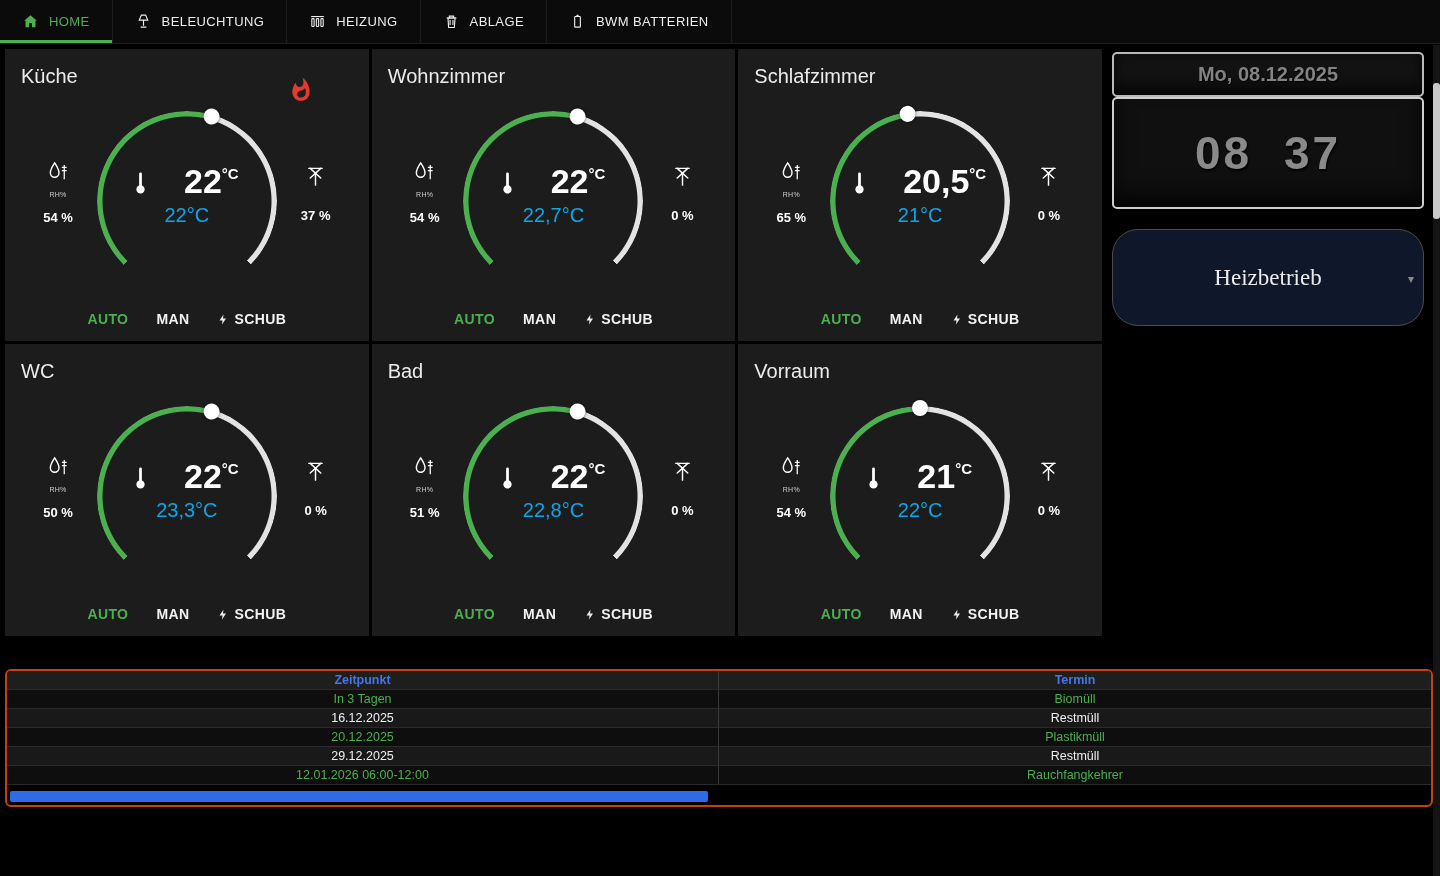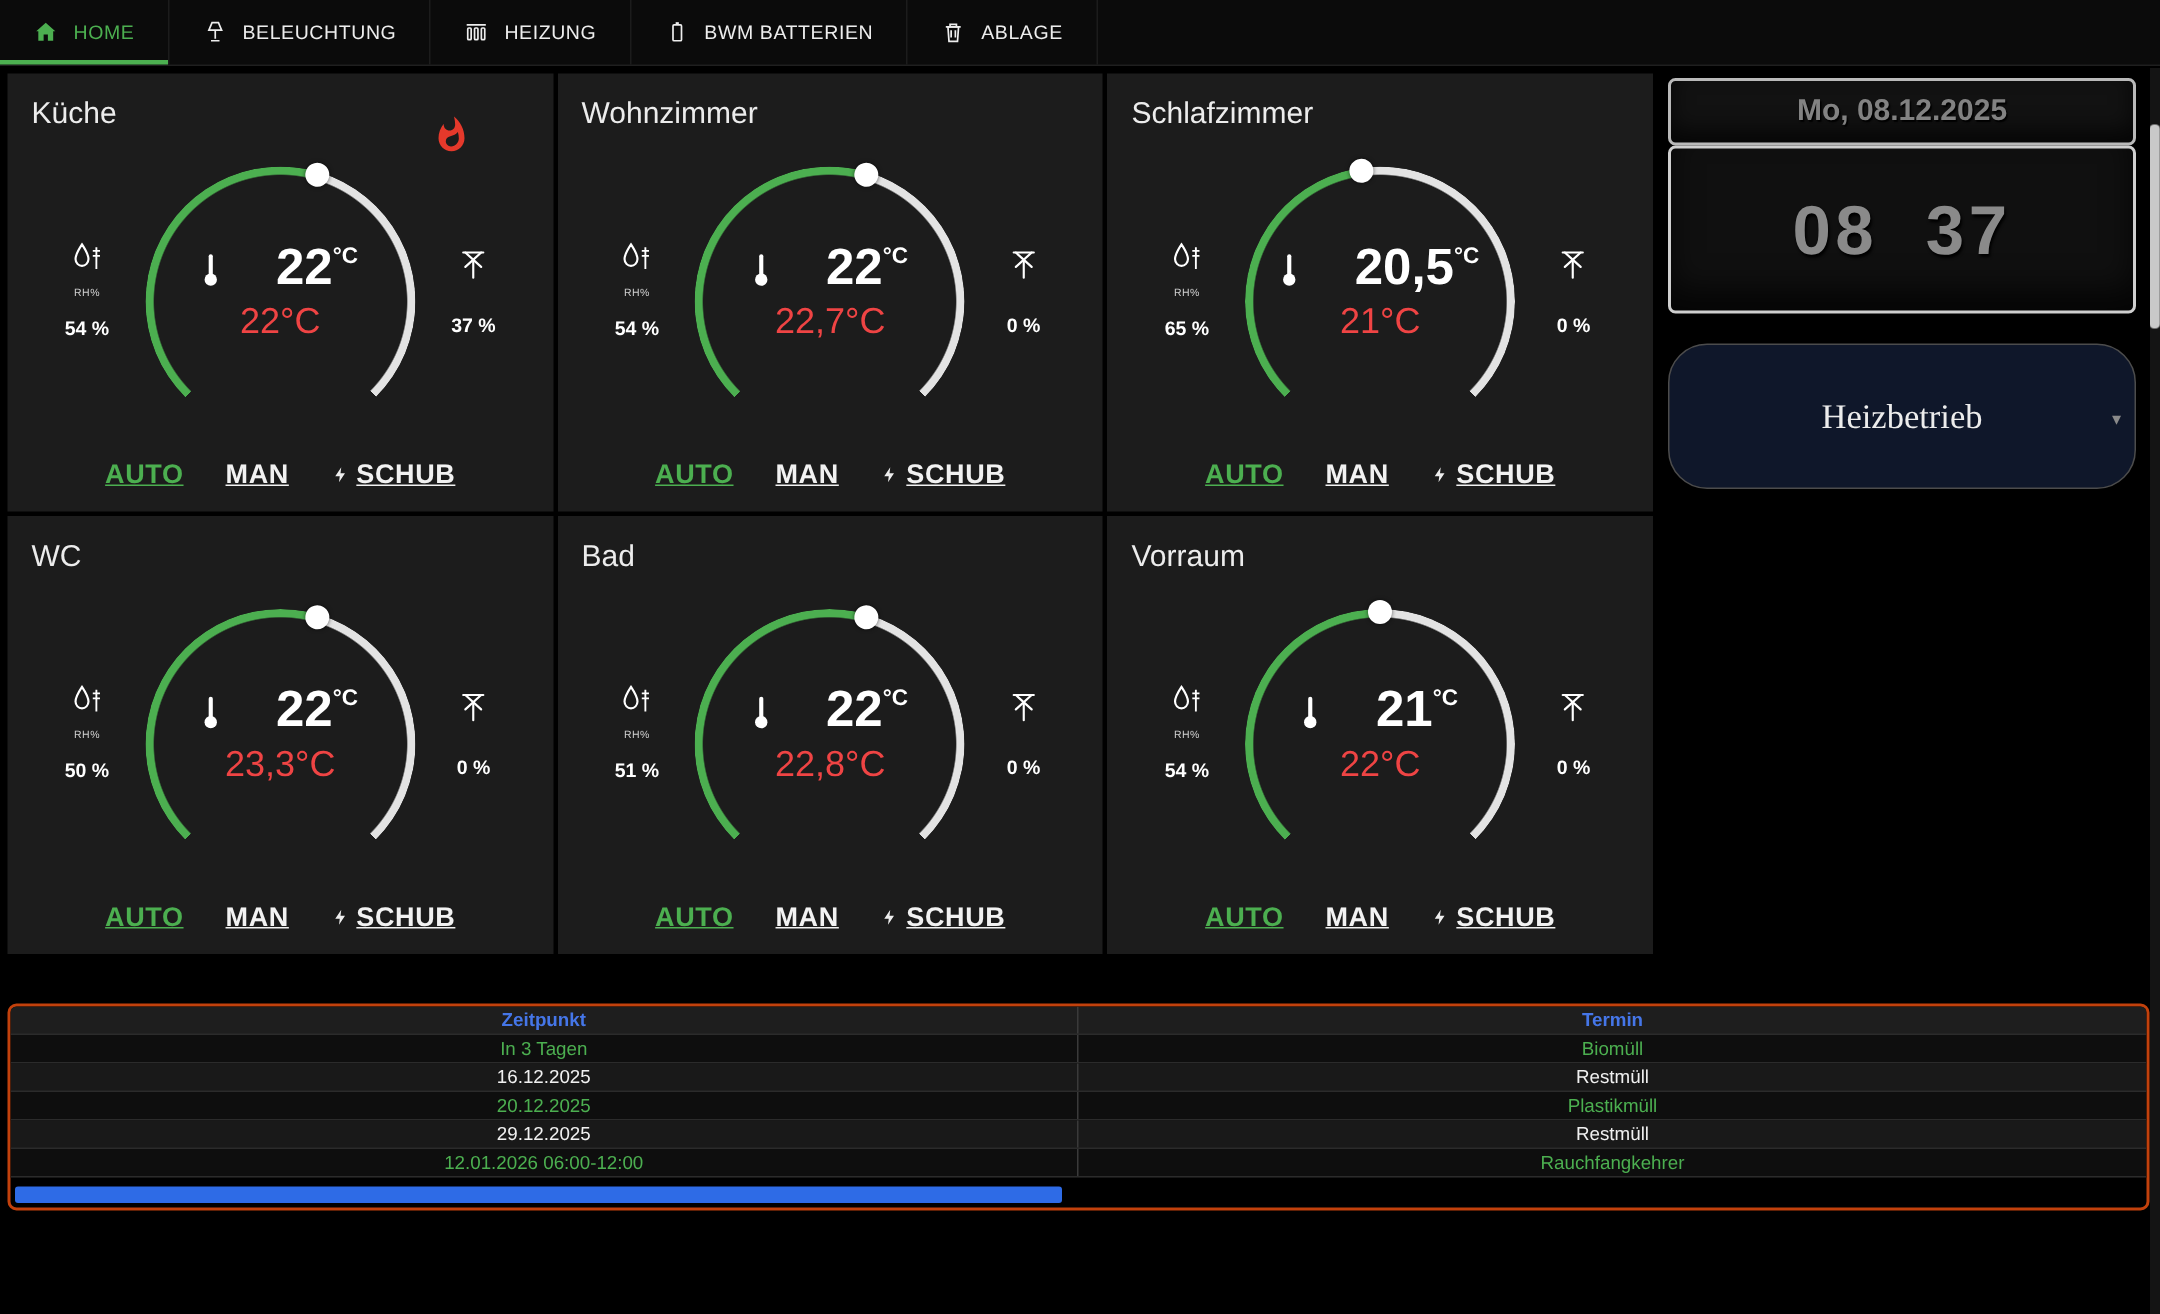--- a/index.html
+++ b/index.html
@@ -56,37 +56,37 @@
     box-shadow: 0 0 3px rgba(0,0,0,.6); cursor: pointer;
   }
   .gauge-center {
     position: absolute; inset: 0; display: flex; flex-direction: column;
     align-items: center; justify-content: center; transform: translateY(-6px);
   }
   .set-row { display: flex; align-items: flex-start; }
   .thermo { margin-top: 7px; margin-right: 2px; }
   .set-val { font-size: 34px; font-weight: bold; color: #fff; line-height: 1; margin-left: 36px; }
   .set-unit { font-size: 15px; font-weight: bold; color: #fff; margin-top: 1px; }
-  .actual { margin-top: 6px; font-size: 24px; color: #ef4444; }
+  .actual { margin-top: 6px; font-size: 20px; color: #0ea5e9; }
 
   .side { position: absolute; width: 58px; text-align: center; }
   .hum { left: 24px; top: 112px; }
   .valve { right: 24px; top: 116px; }
   .rh-label { font-size: 7px; color: #cfcfcf; margin-top: 1px; letter-spacing: .3px; }
   .side-val { margin-top: 12px; font-size: 13px; font-weight: bold; color: #fff; }
   .valve .side-val { margin-top: 16px; }
 
   .btns {
     position: absolute; bottom: 14px; left: 0; right: 0;
     display: flex; justify-content: center; align-items: center; gap: 28px;
   }
   .mode-btn {
     background: none; border: none; font-family: inherit;
-    font-size: 18px; font-weight: bold; letter-spacing: .4px;
-    color: #f2f2f2; cursor: pointer; display: flex; align-items: center; gap: 5px; text-decoration: underline;
+    font-size: 14px; font-weight: bold; letter-spacing: .4px;
+    color: #f2f2f2; cursor: pointer; display: flex; align-items: center; gap: 5px;
   }
   .mode-btn.auto { color: var(--accent-green); }
   .bolt { width: 12px; height: 15px; fill: #ededed; }
 
   
   .sidebar { flex: 1; padding: 3px 16px 0 10px; }
   .date-box {
     margin-top: 5px; height: 45px; border: 2px solid #b9b9b9; border-radius: 5px;
     background: #121212; display: flex; align-items: center; justify-content: center;
     box-shadow: inset 0 -8px 14px rgba(0,0,0,.7);
@@ -169,33 +169,33 @@
     <div class="tab">
       <svg viewBox="0 0 24 24" fill="none" stroke="currentColor" stroke-width="1.6">
           <path d="M3 5h18"></path>
           <rect x="4" y="8" width="3.2" height="11" rx="1"></rect>
           <rect x="10.4" y="8" width="3.2" height="11" rx="1"></rect>
           <rect x="16.8" y="8" width="3.2" height="11" rx="1"></rect>
         </svg>
       <span>HEIZUNG</span>
     </div>
     <div class="tab">
-      <svg viewBox="0 0 24 24">
-          <rect x="8" y="5" width="8" height="15" rx="1" fill="none" stroke="currentColor" stroke-width="1.6"></rect>
-          <rect x="10.5" y="2.5" width="3" height="2.5" fill="currentColor"></rect>
-        </svg>
-      <span>BWM BATTERIEN</span>
-    </div>
-    <div class="tab">
       <svg viewBox="0 0 24 24" fill="none" stroke="currentColor" stroke-width="1.6">
           <path d="M5 7h14M9 7V4.5h6V7"></path>
           <path d="M7 7l1 13.5h8L17 7z"></path>
           <path d="M10 10v7M14 10v7"></path>
         </svg>
       <span>ABLAGE</span>
+    </div>
+    <div class="tab">
+      <svg viewBox="0 0 24 24">
+          <rect x="8" y="5" width="8" height="15" rx="1" fill="none" stroke="currentColor" stroke-width="1.6"></rect>
+          <rect x="10.5" y="2.5" width="3" height="2.5" fill="currentColor"></rect>
+        </svg>
+      <span>BWM BATTERIEN</span>
     </div>
   </nav>
 
   <div class="content">
     <div class="cards">
         <div class="room-card">
     <div class="room-title">Küche</div>
     <svg class="flame" viewBox="0 0 24 24">
       <path d="M13.5 0.67s.74 2.65.74 4.8c0 2.06-1.35 3.73-3.41 3.73-2.07 0-3.63-1.67-3.63-3.73l.03-.36C5.21 7.51 4 10.62 4 14c0 4.42 3.58 8 8 8s8-3.58 8-8C20 8.61 17.41 3.8 13.5.67zM11.71 19c-1.78 0-3.22-1.4-3.22-3.14 0-1.62 1.05-2.76 2.81-3.12 1.77-.36 3.6-1.21 4.62-2.58.39 1.29.59 2.65.59 4.04 0 2.65-2.15 4.8-4.8 4.8z"></path>
     </svg>

